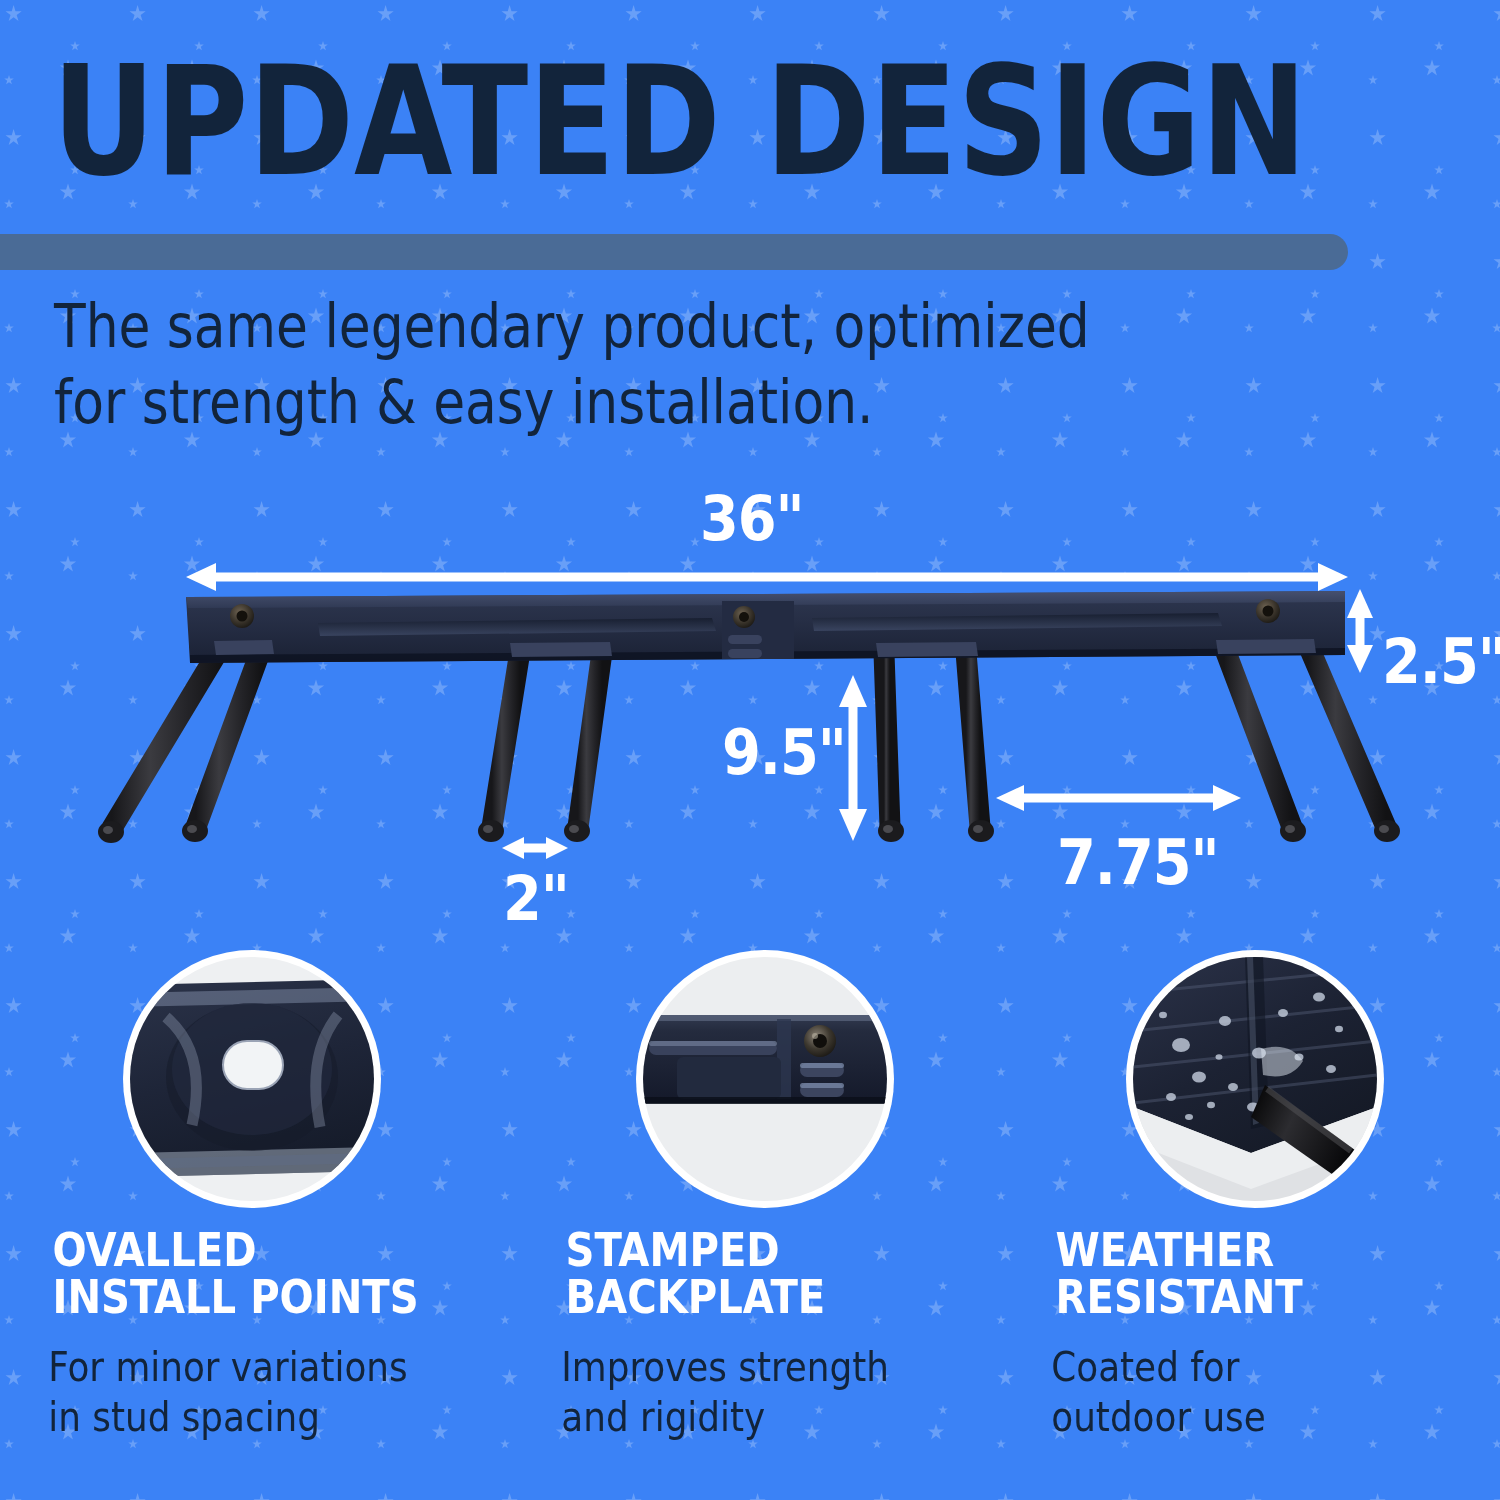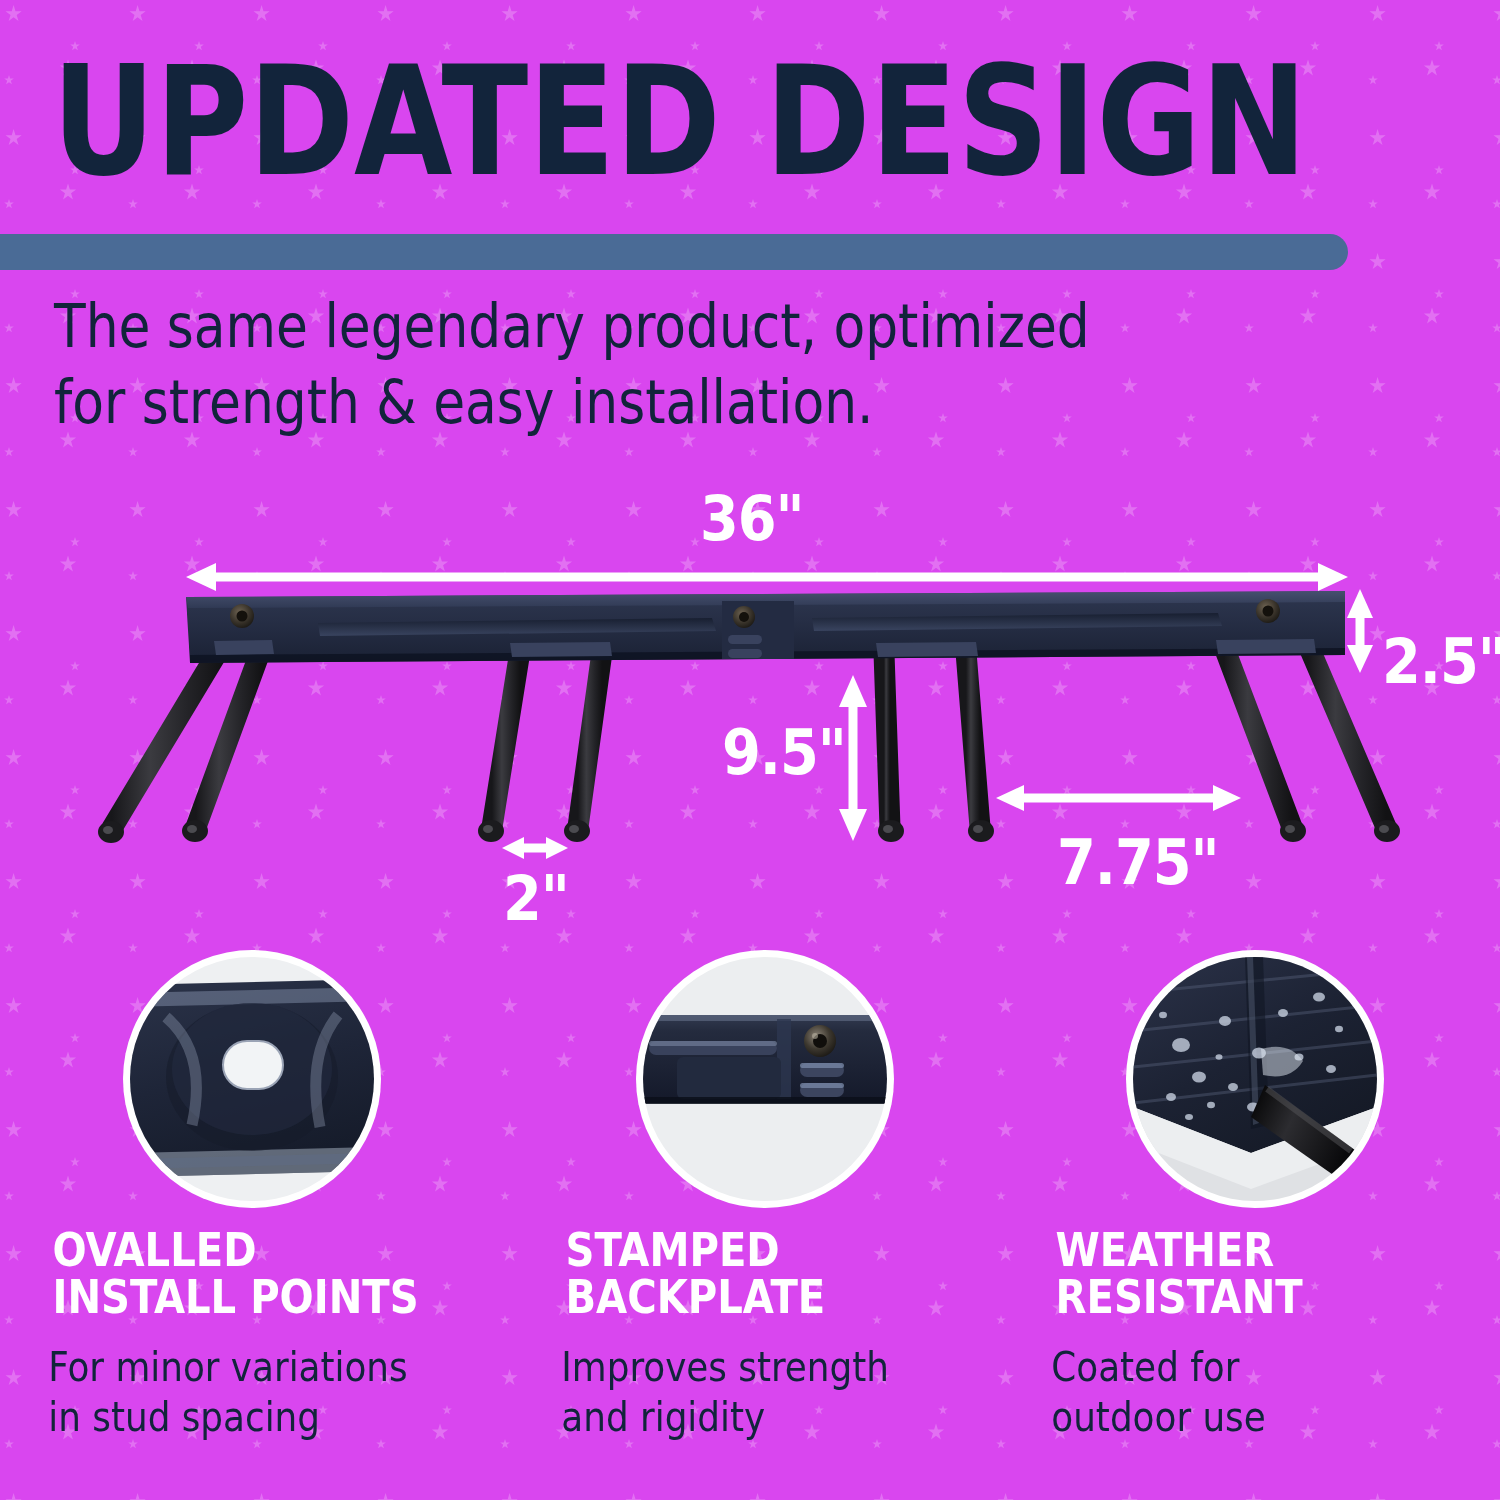--- a/index.html
+++ b/index.html
@@ -10,21 +10,21 @@
     width: 1500px;
     height: 1500px;
     font-family: "Liberation Sans", sans-serif;
     overflow: hidden;
   }
 
   #page {
     position: relative;
     width: 1500px;
     height: 1500px;
-    background-color: #d946ef;
+    background-color: #3b82f6;
     overflow: hidden;
   }
 
   
   #star-pattern {
     position: absolute;
     inset: 0;
     opacity: 0.42;
     pointer-events: none;
   }

